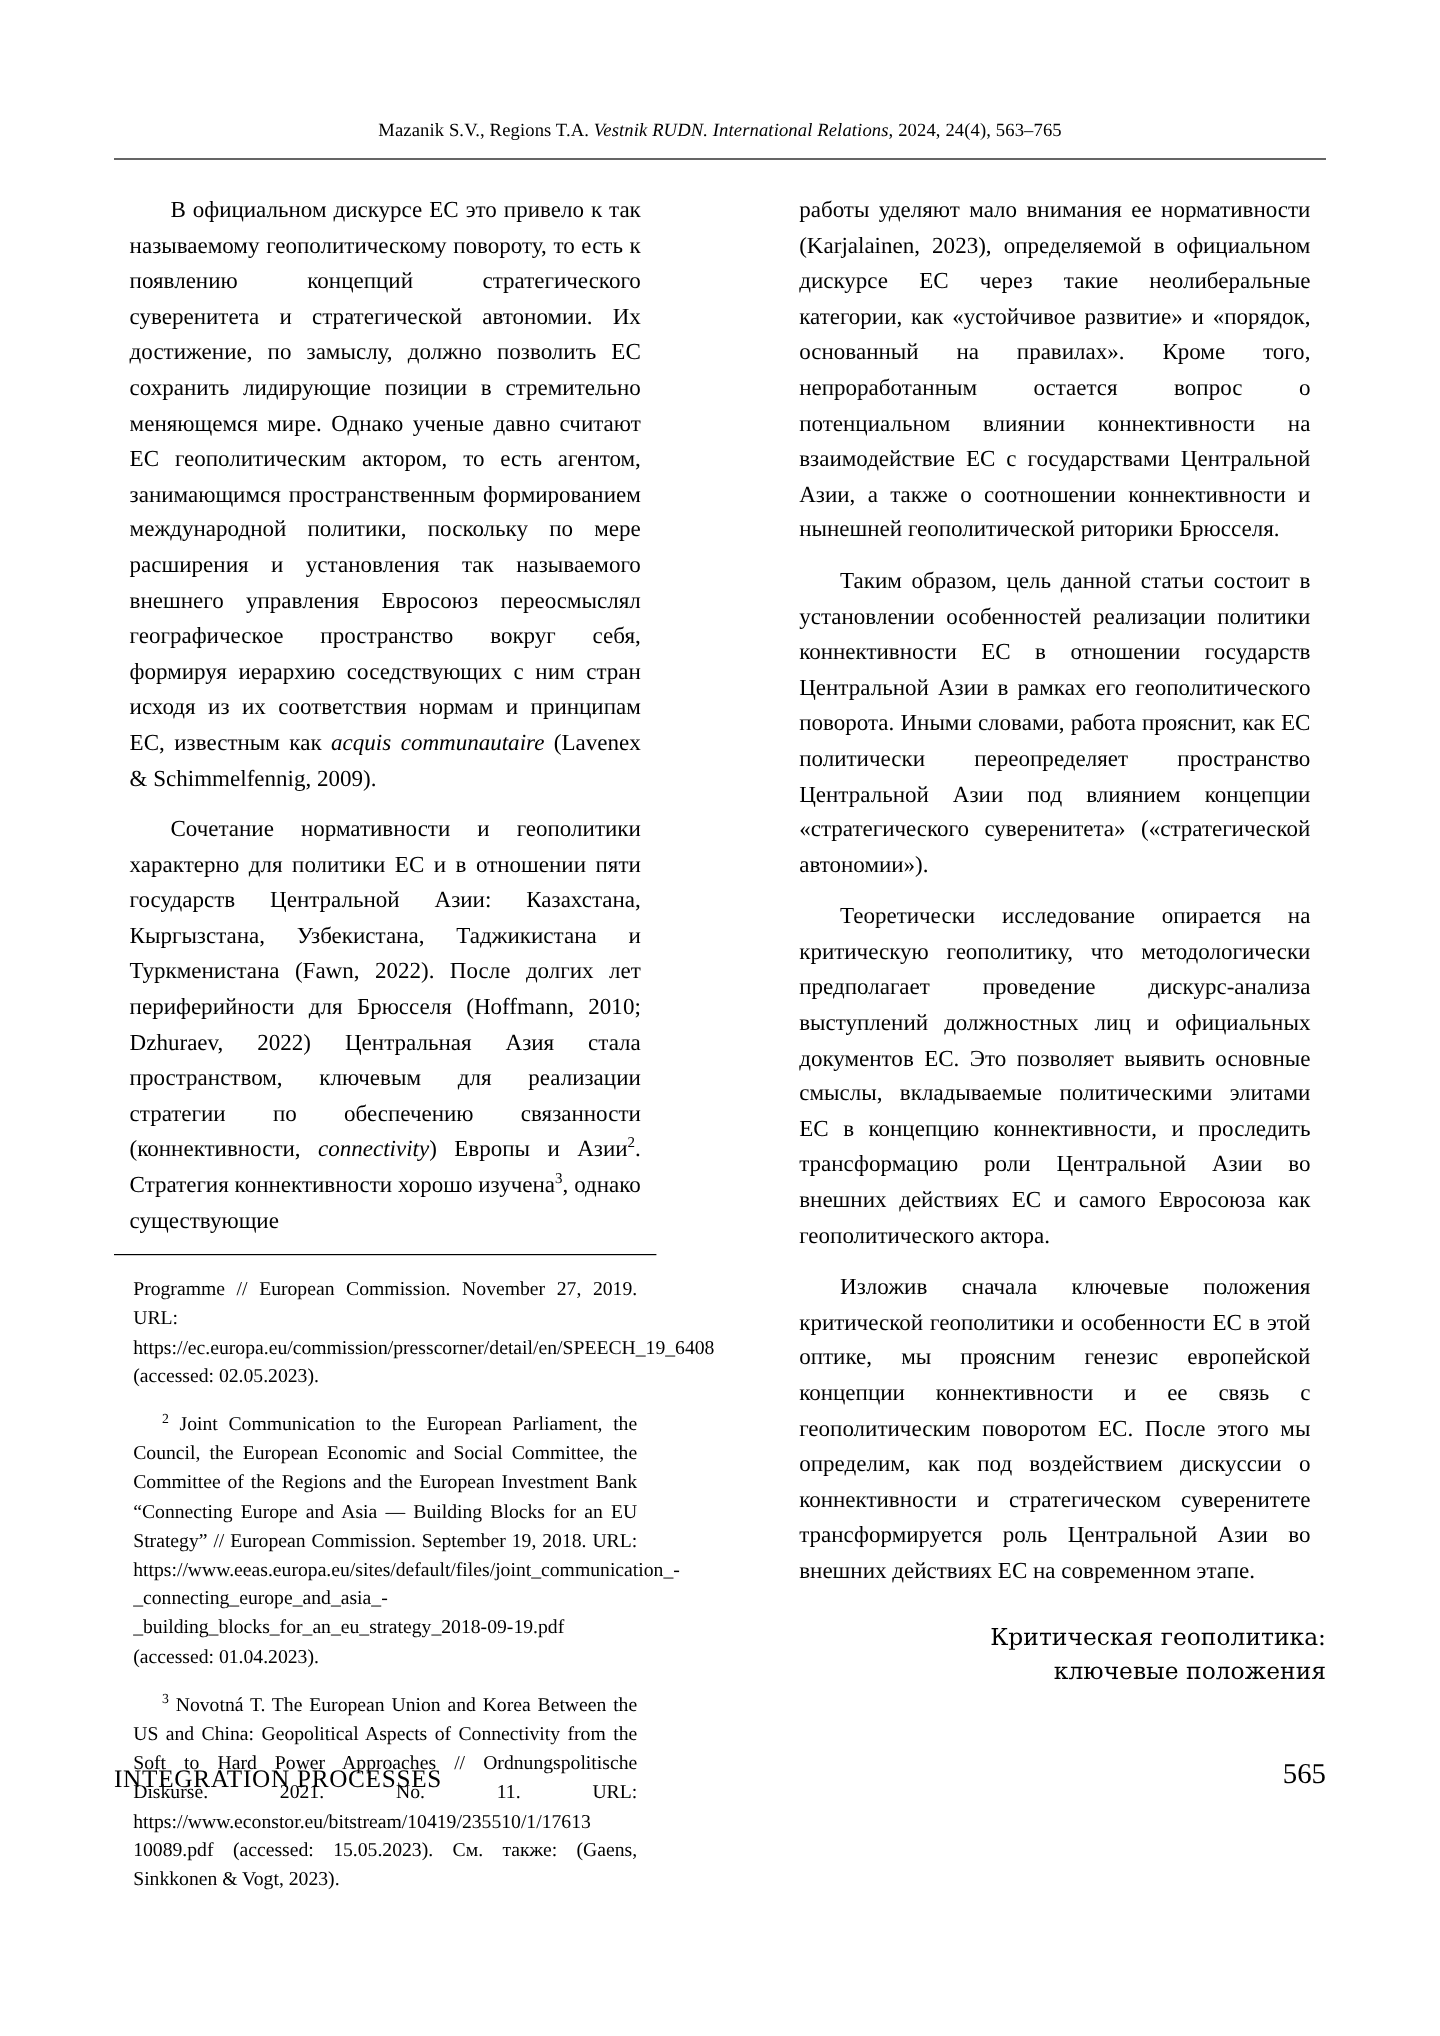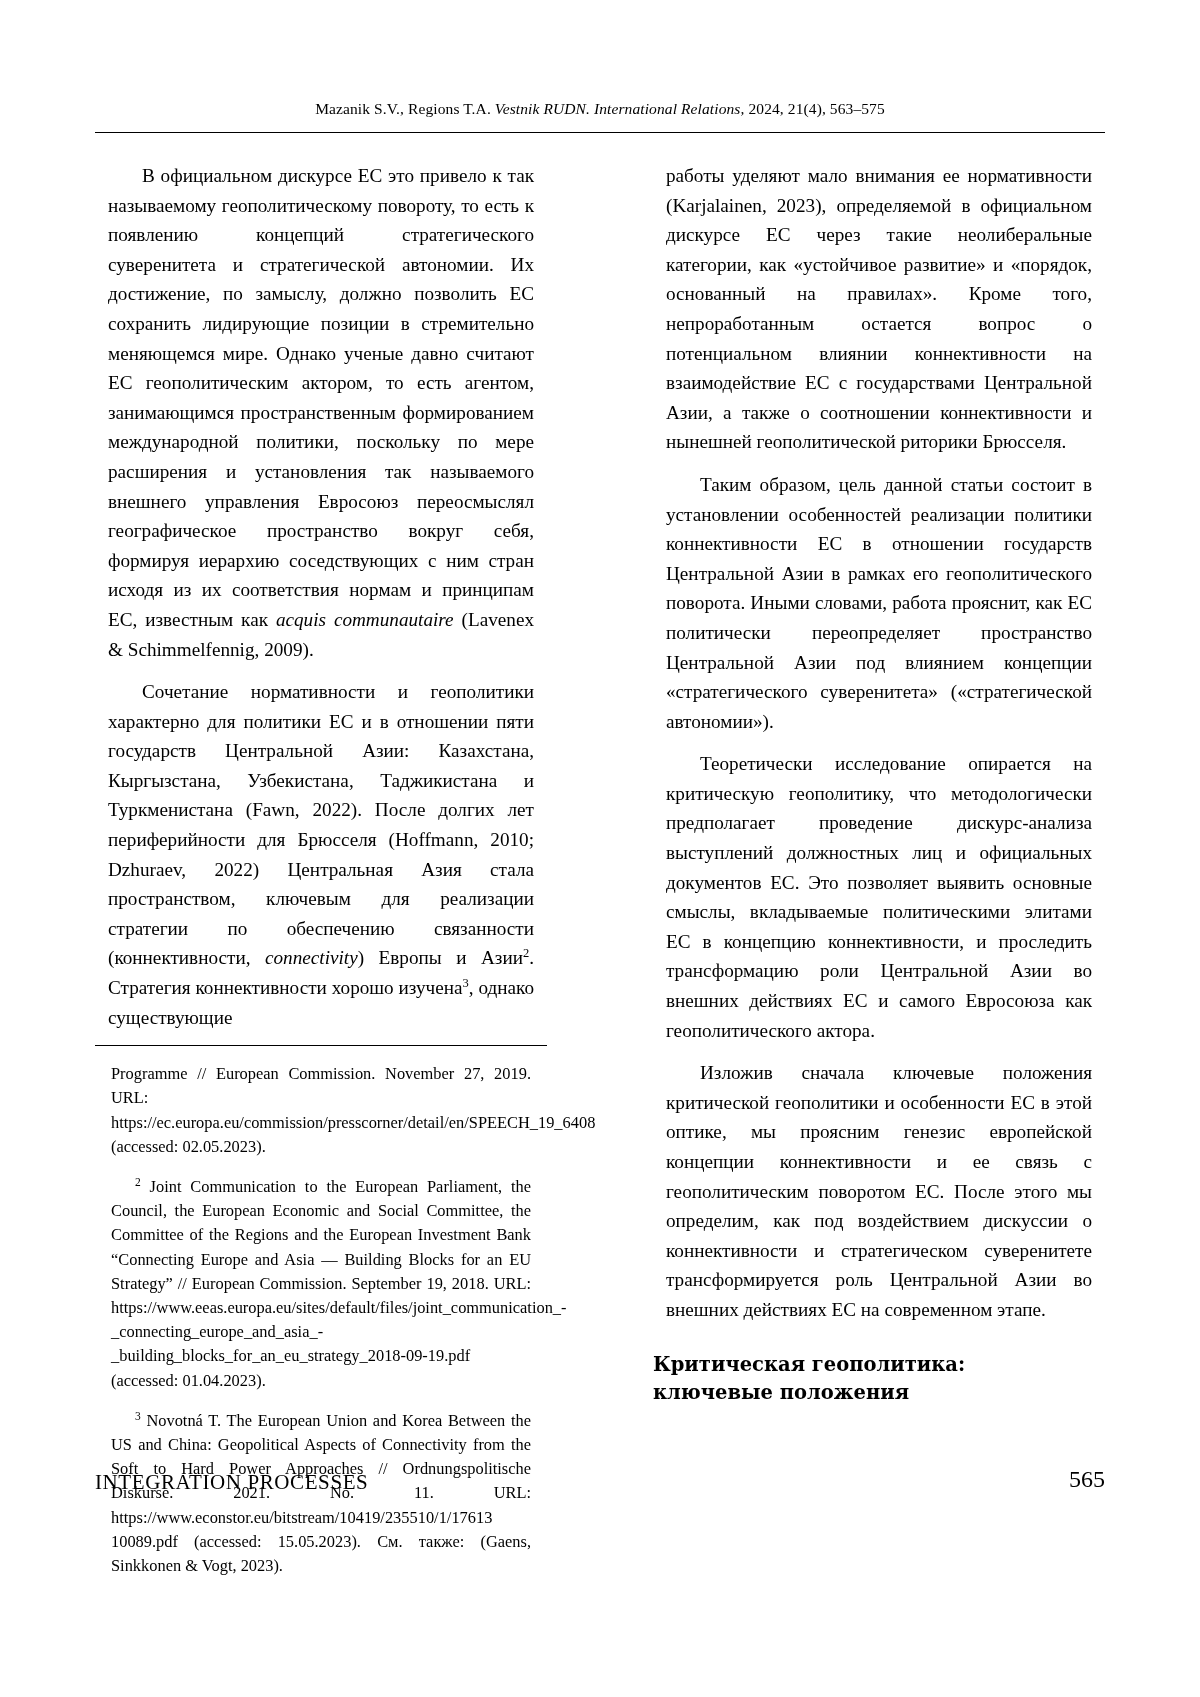--- a/index.html
+++ b/index.html
@@ -101,24 +101,24 @@
   p.footnote sup.fn {
     font-size: 11.5px;
     vertical-align: super;
     line-height: 0;
   }
 
   
   h2.section-heading {
     margin: 26px 0 0 0;
     font-family: "DejaVu Serif", "Liberation Serif", serif;
-    font-weight: bold;
+    font-weight: normal;
     font-size: 19.5px;
     line-height: 28px;
-    text-align: left;
+    text-align: right;
     text-indent: 0;
   }
   .heading-gap { height: 12px; }
 
   
   .footer-left {
     position: absolute;
     left: 95px;
     top: 1470px;
     font-size: 21px;
@@ -132,21 +132,21 @@
   }
 </style>
 </head>
 <body>
 
 <div class="page">
 
   <div class="running-head">
     <span>Mazanik S.V., Regions T.A.</span>
     <span class="ital">Vestnik RUDN. International Relations,</span>
-    <span>2024, 21(4), 563–575</span>
+    <span>2024, 24(4), 563–765</span>
   </div>
   <div class="head-rule"></div>
 
   <div class="columns">
 
     <div class="col col-left">
 
       <p class="body"><span>В официальном дискурсе ЕС это привело к так называемому геополитическому повороту, то есть к появлению концепций стратегического суверенитета и стратегической автономии. Их достижение, по замыслу, должно позволить ЕС сохранить лидирующие позиции в стремительно меняющемся мире. Однако ученые давно считают ЕС геополитическим актором, то есть агентом, занимающимся пространственным формированием международной политики, поскольку по мере расширения и установления так называемого внешнего управления Евросоюз переосмыслял географическое пространство вокруг себя, формируя иерархию соседствующих с ним стран исходя из их соответствия нормам и принципам ЕС, известным как </span><span class="ital">acquis communautaire</span><span> (Lavenex &amp; Schimmelfennig, 2009).</span></p>
 
       <p class="body"><span>Сочетание нормативности и геополитики характерно для политики ЕС и в отношении пяти государств Центральной Азии: Казахстана, Кыргызстана, Узбекистана, Таджикистана и Туркменистана (Fawn, 2022). После долгих лет периферийности для Брюсселя (Hoffmann, 2010; Dzhuraev, 2022) Центральная Азия стала пространством, ключевым для реализации стратегии по обеспечению связанности (коннективности, </span><span class="ital">connectivity</span><span>) Европы и Азии</span><sup class="fn">2</sup><span>. Стратегия коннективности хорошо изучена</span><sup class="fn">3</sup><span>, однако существующие</span></p>

